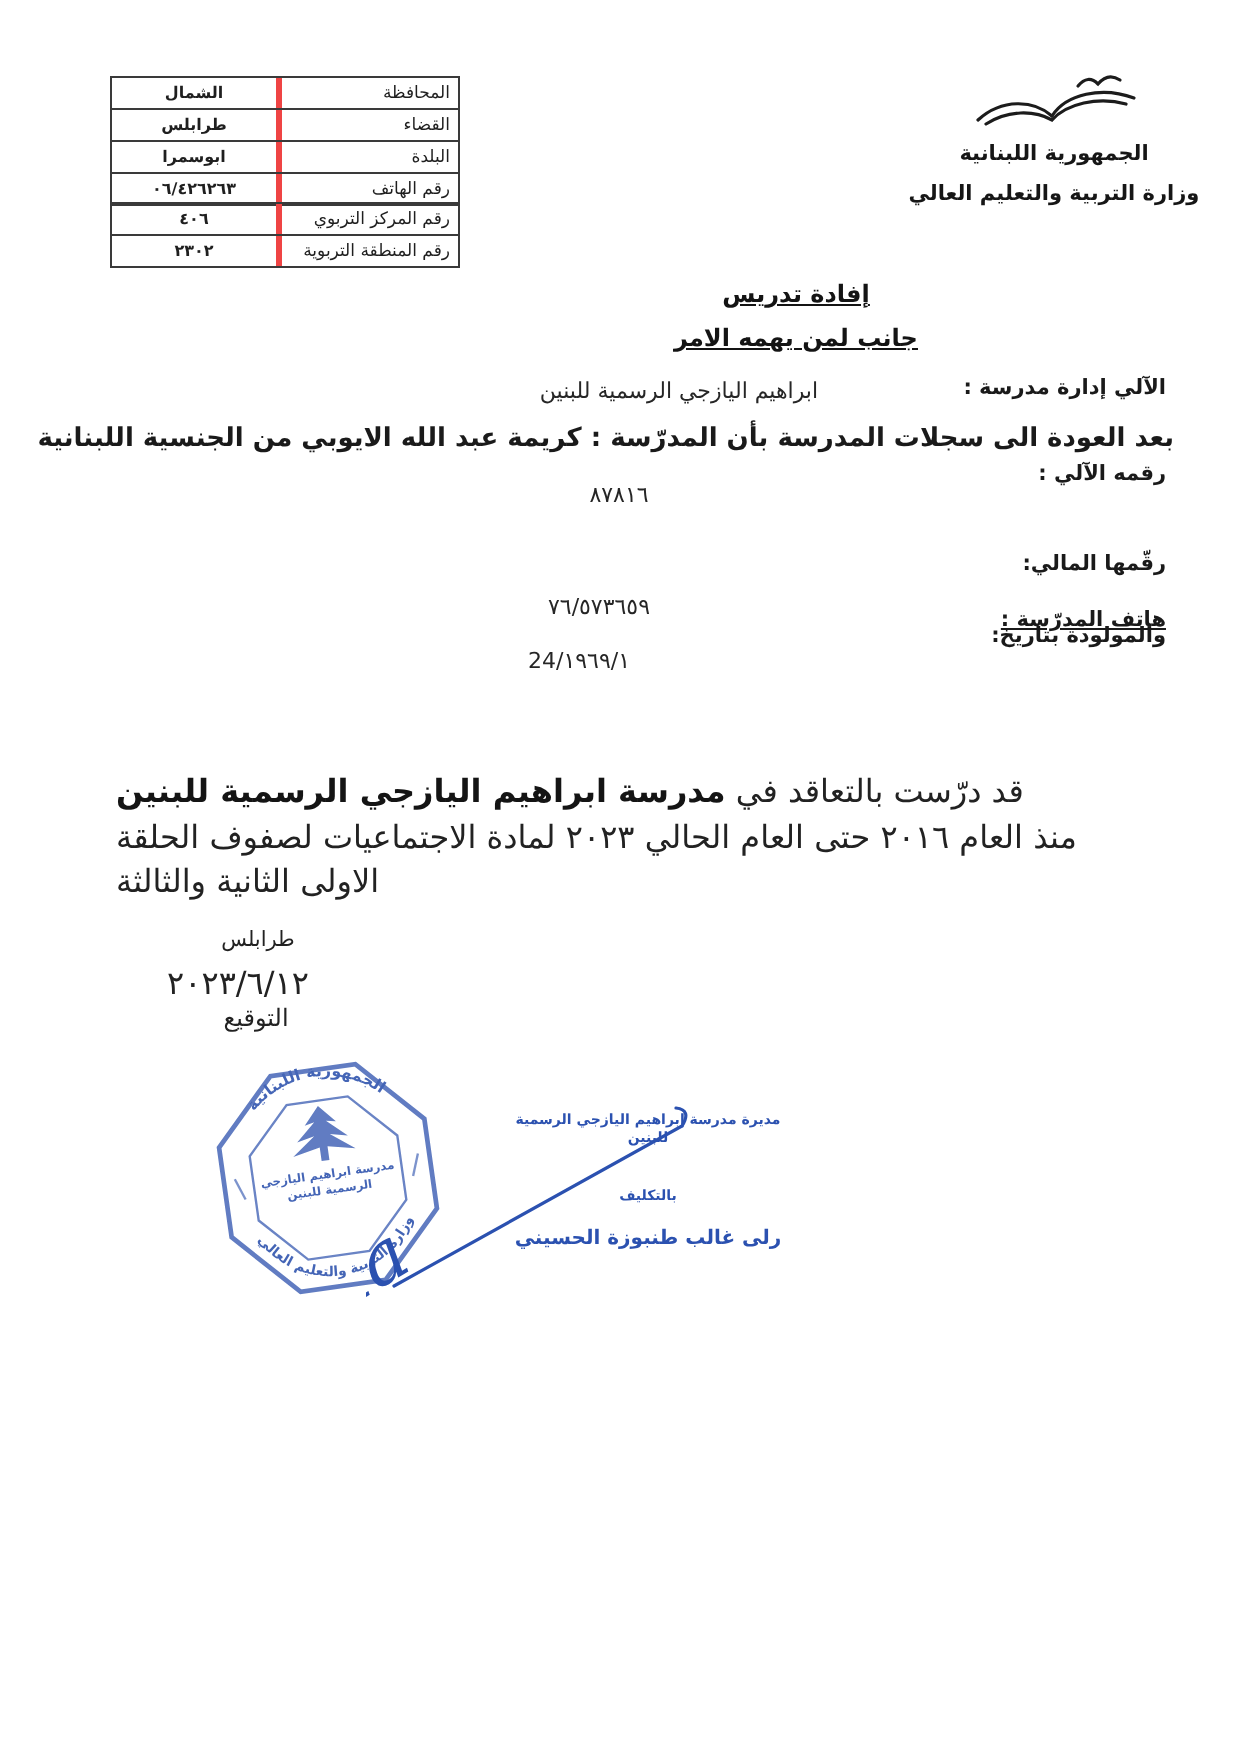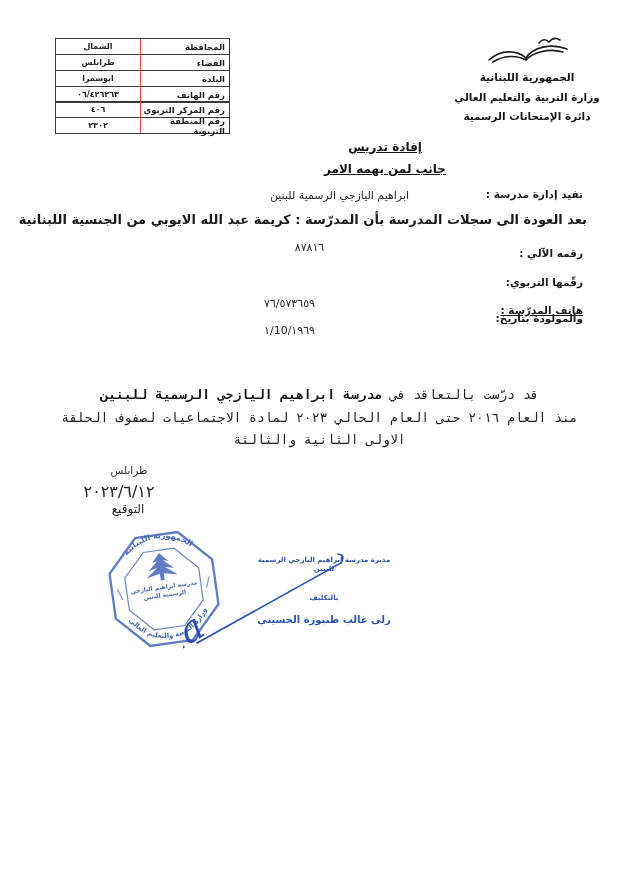--- a/index.html
+++ b/index.html
@@ -8,39 +8,39 @@
     background:#ffffff; overflow:hidden; direction:rtl;
     font-family:"DejaVu Sans", sans-serif; color:#222;
   }
 
   
   .info-table { position:absolute; left:55px; width:173px; border:1.6px solid #3a3a3a; direction:rtl; }
   .info-table.t1 { top:38px; }
   .info-table.t2 { top:101px; }
   .it-row { display:flex; height:15px; align-items:center; border-bottom:1px solid #3a3a3a; }
   .it-row:last-child { border-bottom:none; }
-  .it-label { width:84px; font-size:8.5px; font-weight:bold; text-align:right; padding-right:4px; border-left:1px solid #ef4444; height:100%; display:flex; align-items:center; justify-content:flex-start; color:#1f1f1f; }
+  .it-label { width:84px; font-size:8.5px; font-weight:normal; text-align:right; padding-right:4px; border-left:3px solid #ef4444; height:100%; display:flex; align-items:center; justify-content:flex-start; color:#1f1f1f; }
   .it-value { flex:1; font-size:8px; font-weight:bold; text-align:center; color:#1f1f1f; }
 
   
   .ministry { position:absolute; top:34px; left:437px; width:180px; text-align:center; }
   .ministry-logo { display:block; margin:0 auto 2px auto; }
   .ministry-line { font-size:10.5px; font-weight:bold; line-height:19.5px; color:#161616; }
 
   
-  .title-block { position:absolute; top:136px; left:297px; width:176px; text-align:center;text-decoration:underline; }
+  .title-block { position:absolute; top:136px; left:310px; width:176px; text-align:center;text-decoration:underline; }
   .title-line { font-size:12px; font-weight:bold; text-decoration:underline; line-height:22px; color:#141414; }
 
   
   .flabel { position:absolute; right:38px; font-size:10.5px; font-weight:bold; color:#1a1a1a; white-space:nowrap; }
   .fvalue { position:absolute; font-size:11px; color:#262626; text-align:center; white-space:nowrap; }
   .records-line { position:absolute; top:212px; right:34px; font-size:13px; font-weight:bold; color:#1a1a1a; white-space:nowrap; }
 
   
-  .para { position:absolute; top:385px; right:40px; left:58px; text-align:center; font-size:13px; line-height:22.5px; color:#222;font-family:Liberation Mono, monospace; }
+  .para { position:absolute; top:385px; right:40px; left:58px; text-align:left; font-size:16px; line-height:22.5px; color:#222; }
   .para b { color:#141414; }
   .declaration { position:absolute; top:443px; right:58px; font-size:11px; font-weight:bold; color:#141414; white-space:nowrap; }
   .city-line { position:absolute; top:464px; left:96px; width:66px; text-align:center; font-size:10.5px; }
   .date-line { position:absolute; top:482px; left:83px; width:72px; text-align:center; font-size:16px; }
   .sig-caption { position:absolute; top:502px; left:98px; width:60px; text-align:center; font-size:12px; }
 
   
   .stamp { position:absolute; left:105px; top:527px; width:118px; height:124px; transform:rotate(-8deg); opacity:.92; }
   .sig-block { position:absolute; left:250px; top:556px; width:148px; text-align:center; color:#2b51b0; z-index:2; }
   .sig-title { font-size:7px; font-weight:bold; line-height:9px; }
@@ -87,48 +87,47 @@
     <svg class="ministry-logo" width="88" height="32" viewBox="0 0 88 32">
       <g fill="none" stroke="#1c1c1c" stroke-width="1.6" stroke-linecap="round">
         <path d="M 6,26 C 18,15 34,16 43,24"></path>
         <path d="M 43,24 C 50,13 68,9 84,15"></path>
         <path d="M 10,28 C 21,21 34,21 43,26 C 50,18 66,14 80,18"></path>
         <path d="M 56,9 q 5,-6 10,-1 q 5,-6 11,-2"></path>
       </g>
     </svg>
     <div class="ministry-line">الجمهورية اللبنانية</div>
     <div class="ministry-line">وزارة التربية والتعليم العالي</div>
-    <div class="ministry-line">دائرة الإمتحانات الرسمية</div>
   </div>
 
   <div class="title-block">
     <div class="title-line">إفادة تدريس</div>
     <div class="title-line">جانب لمن يهمه الامر</div>
   </div>
 
-  <div class="flabel" style="top:188px;">تفيد إدارة مدرسة :</div>
+  <div class="flabel" style="top:188px;">الآلي إدارة مدرسة :</div>
   <div class="fvalue" style="top:189px; left:262px; width:155px;">ابراهيم اليازجي الرسمية للبنين</div>
 
   <div class="records-line">
     <span>بعد العودة الى سجلات المدرسة  بأن المدرّسة :</span>
     <span>كريمة عبد الله الايوبي</span>
     <span>من الجنسية اللبنانية</span>
   </div>
 
-  <div class="flabel" style="top:247px;">رقمه الآلي :</div>
+  <div class="flabel" style="top:231px;">رقمه الآلي :</div>
   <div class="fvalue" style="top:241px; left:262px; width:95px;">٨٧٨١٦</div>
 
-  <div class="flabel" style="top:276px;">رقّمها التربوي:</div>
+  <div class="flabel" style="top:276px;">رقّمها المالي:</div>
   <div class="fvalue" style="top:271px; left:262px; width:95px;"></div>
 
   <div class="flabel" style="top:304px;text-decoration:underline;">هاتف المدرّسة  :</div>
-  <div class="fvalue" style="top:297px; left:232px; width:115px;">٧٦/٥٧٣٦٥٩</div>
+  <div class="fvalue" style="top:297px; left:242px; width:115px;">٧٦/٥٧٣٦٥٩</div>
 
   <div class="flabel" style="top:312px;margin-left:28px;">والمولودة بتاريخ:</div>
-  <div class="fvalue" style="top:324px; left:237px; width:105px;">١٩٦٩/10/١</div>
+  <div class="fvalue" style="top:324px; left:237px; width:105px;">١٩٦٩/١/24</div>
 
   <div class="para">
     <span>قد درّست بالتعاقد في</span>
     <b>مدرسة ابراهيم اليازجي الرسمية للبنين</b>
     <br>
     <span>منذ العام ٢٠١٦ حتى العام الحالي ٢٠٢٣ لمادة الاجتماعيات  لصفوف الحلقة الاولى الثانية والثالثة</span>
   </div>
 
   <div class="city-line">طرابلس</div>
   <div class="date-line">٢٠٢٣/٦/١٢</div>

